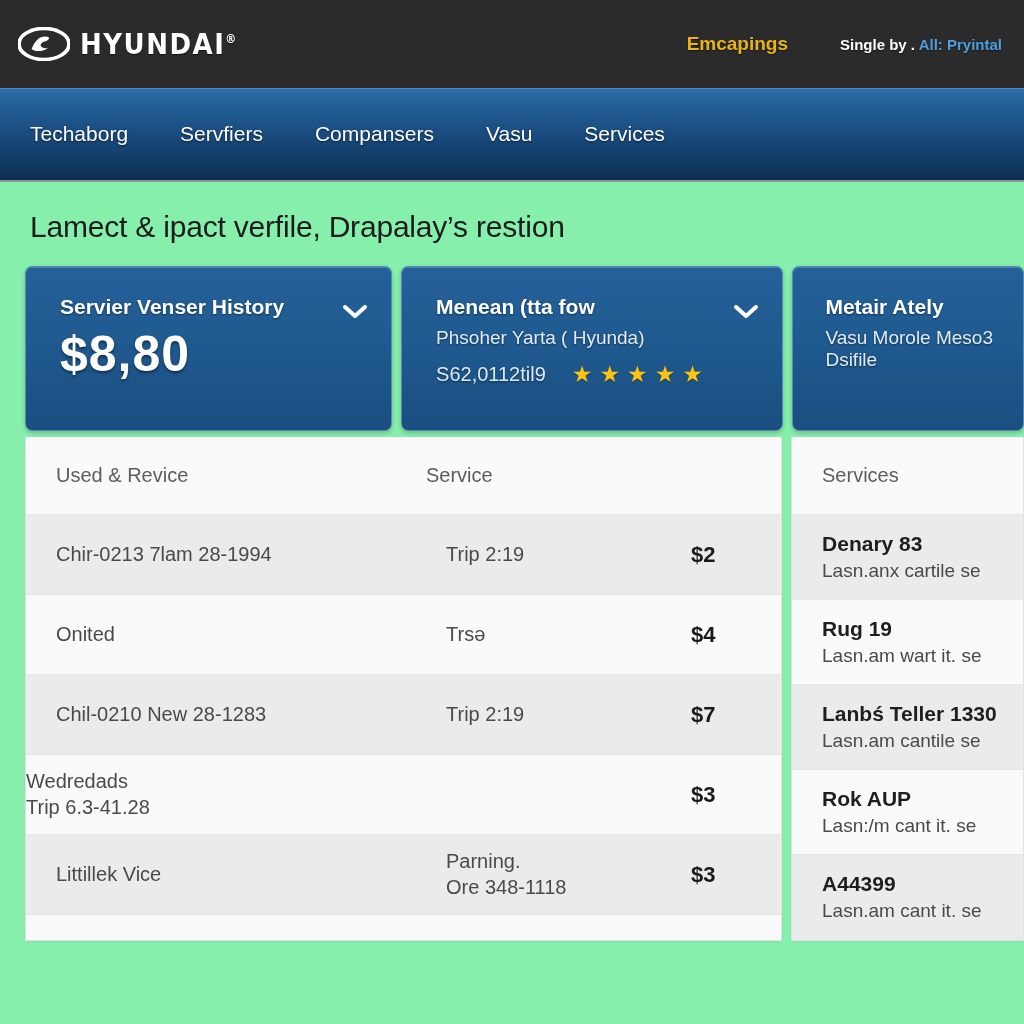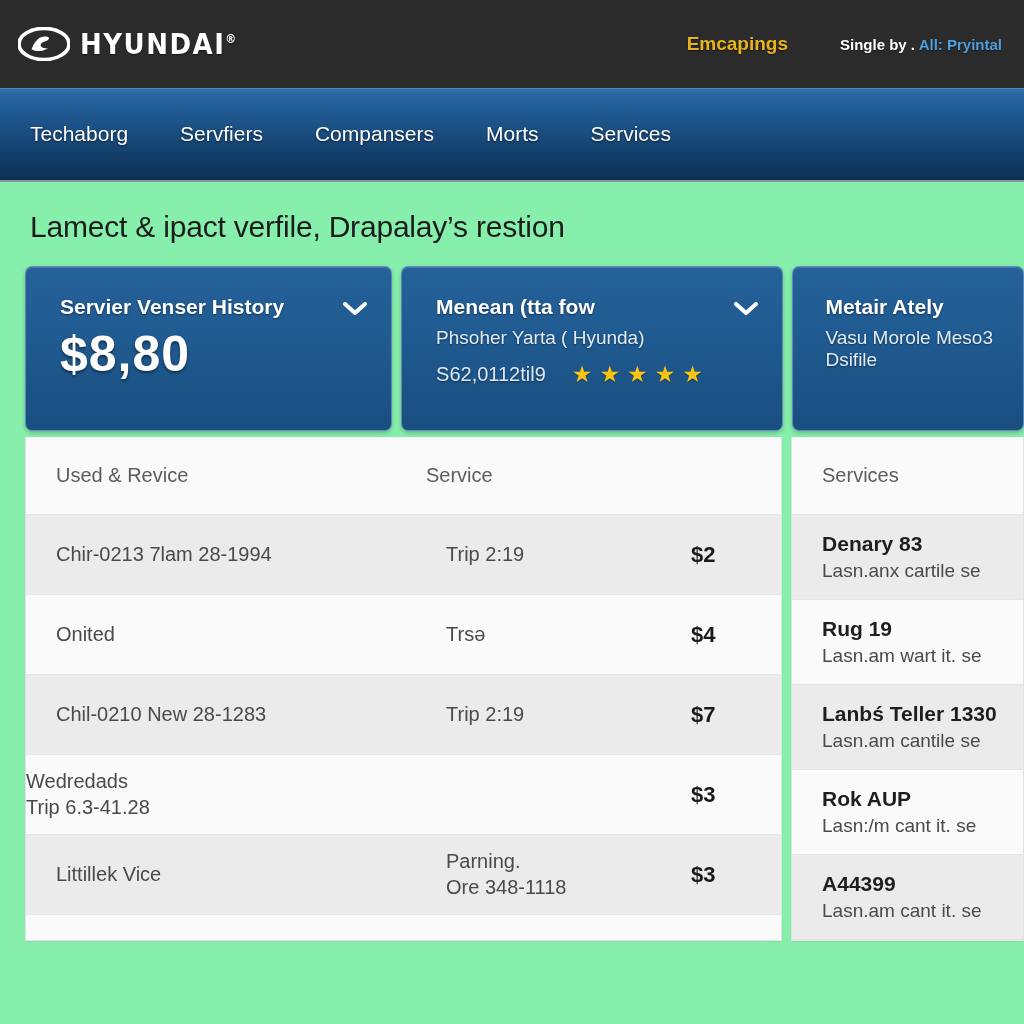--- a/index.html
+++ b/index.html
@@ -140,21 +140,21 @@
     box-sizing: border-box;
     position: relative;
     overflow: hidden;
   }
   .card-1 { width: 382px; }
   .card-2 { width: 398px; }
   .card-3 { width: 240px; padding-left: 32px; }
 
   .card-head {
     display: flex;
-    align-items: center;
+    align-items: flex-end;
     justify-content: space-between;
     gap: 10px;
   }
   .card-title {
     font-size: 21px;
     font-weight: bold;
     text-shadow: 0 1px 2px rgba(0,0,0,.45);
     white-space: nowrap;
   }
   .chev {
@@ -306,21 +306,21 @@
     <div class="topbar-right">
       <span class="top-link-gold">Emcapings</span>
       <span class="top-link-group"><span>Single by .</span> <span class="blue">All: Pryintal</span></span>
     </div>
   </div>
 
   <div class="navbar">
     <span class="nav-item">Techaborg</span>
     <span class="nav-item">Servfiers</span>
     <span class="nav-item">Compansers</span>
-    <span class="nav-item">Morts</span>
+    <span class="nav-item">Vasu</span>
     <span class="nav-item">Services</span>
   </div>
 
   <div class="content">
 
     <div class="page-title">Lamect &amp; ipact verfile, Drapalay’s restion</div>
 
     <div class="cards">
 
       <div class="card card-1">

